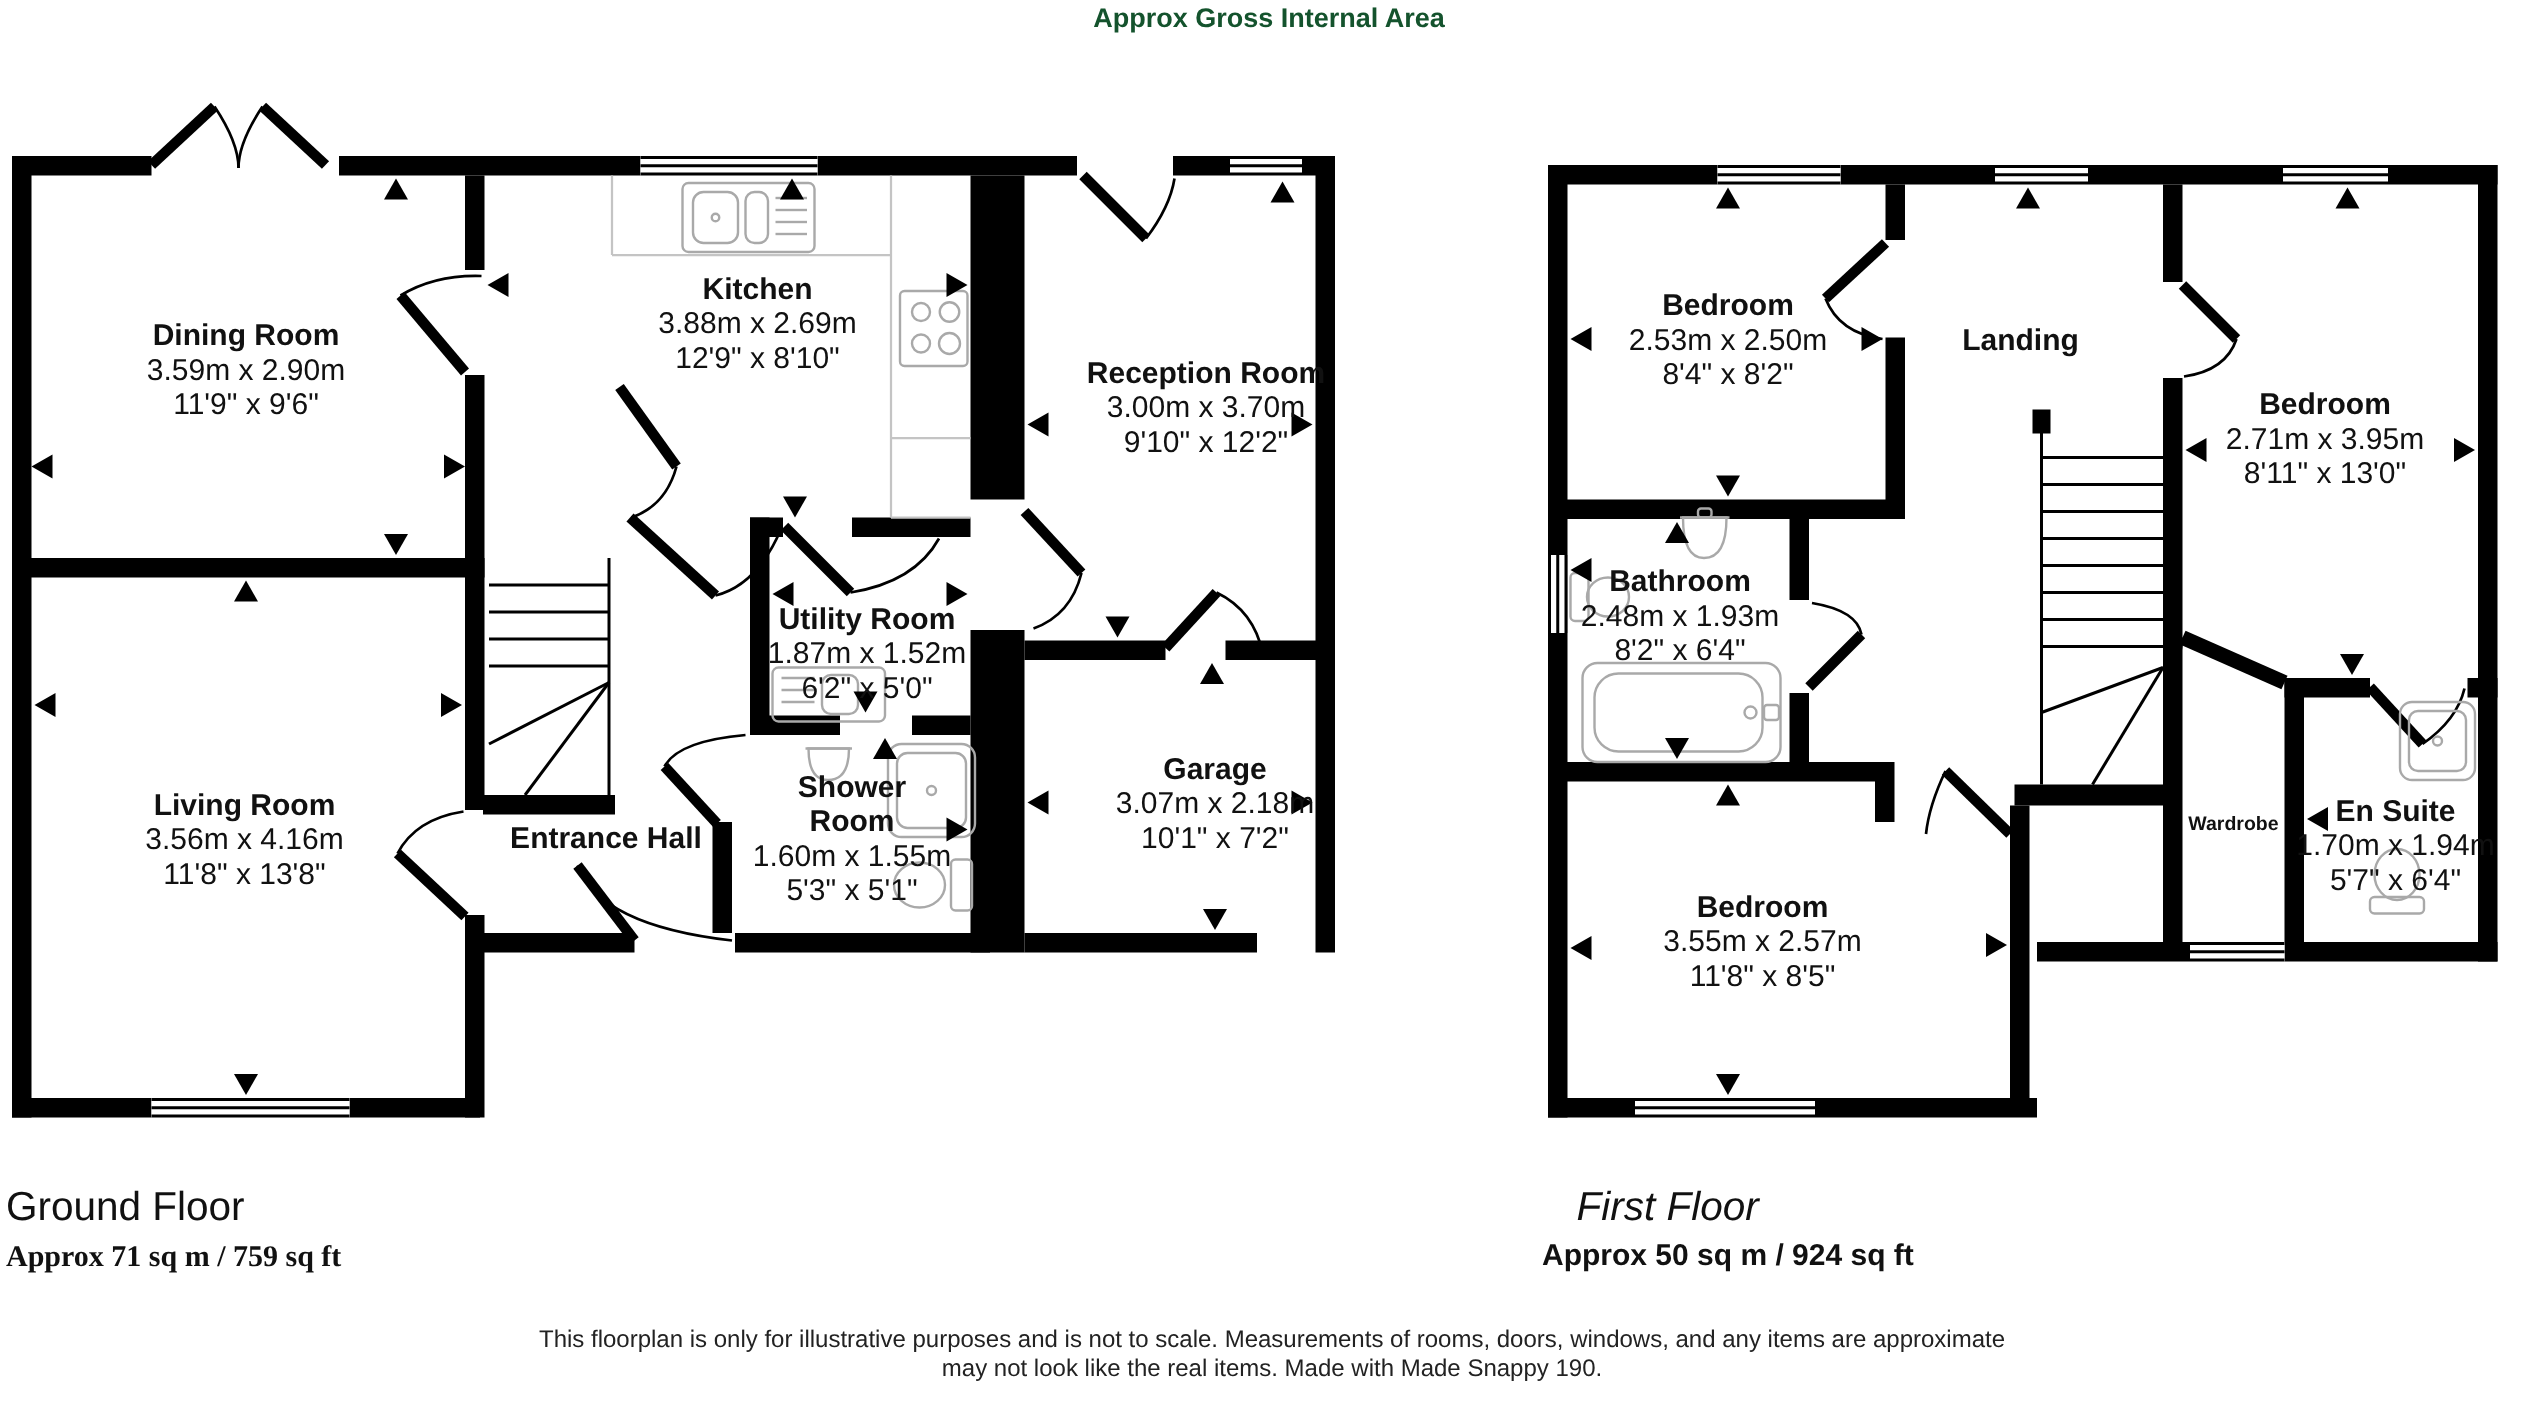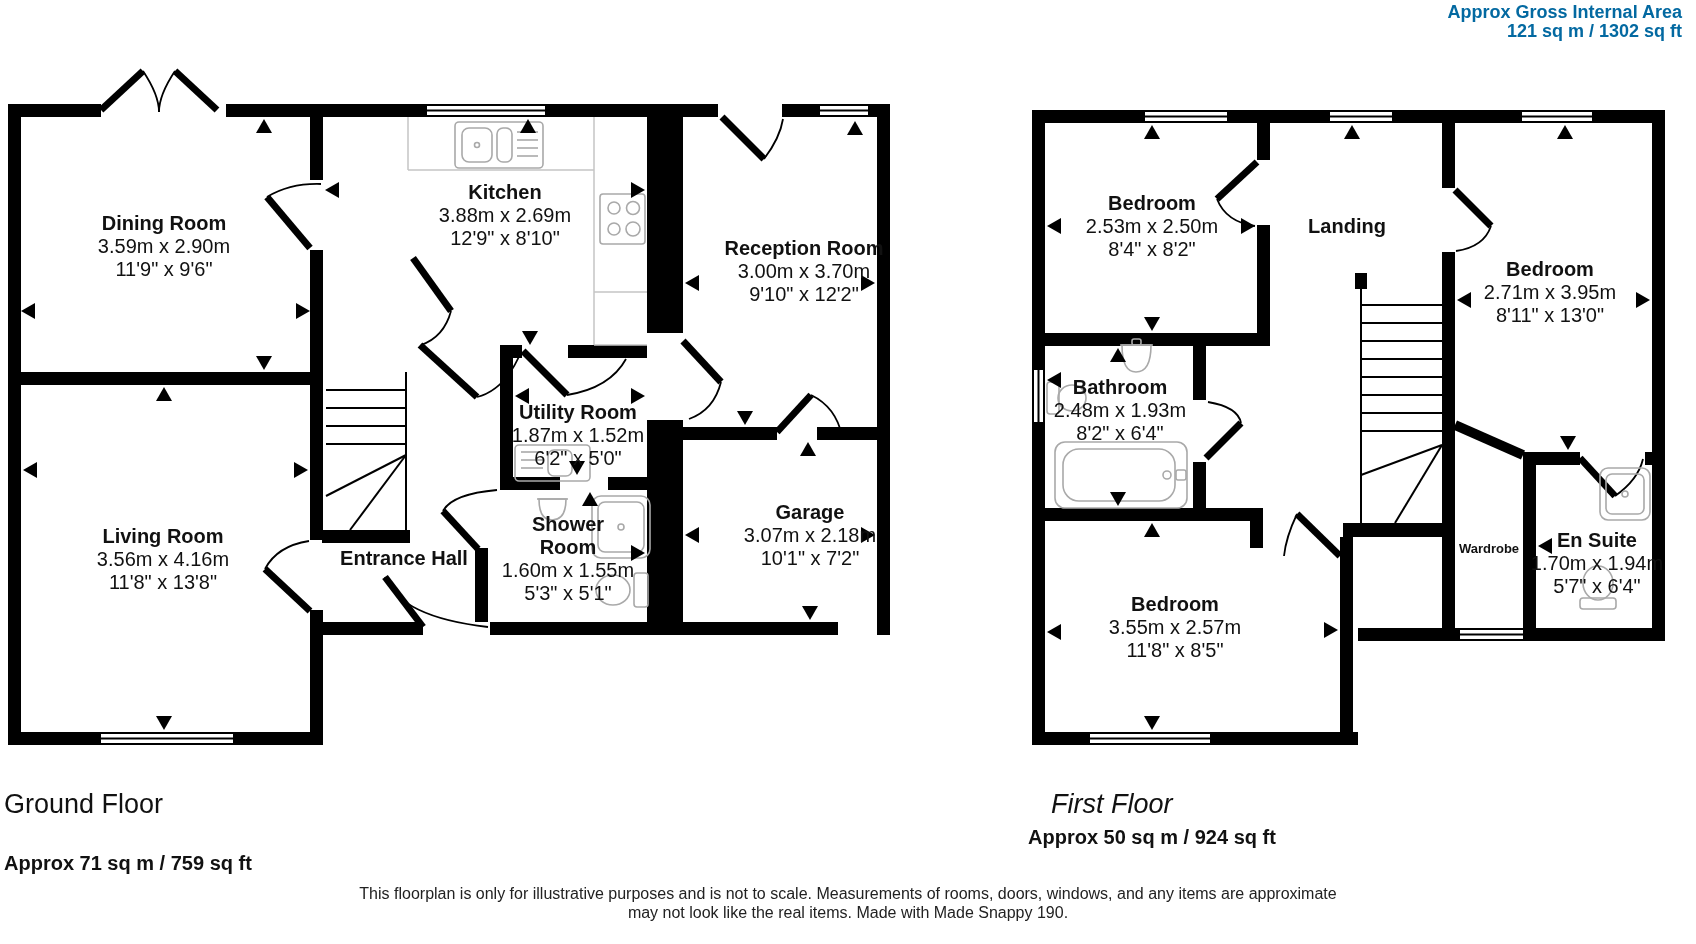--- a/index.html
+++ b/index.html
@@ -1,23 +1,23 @@
 <!DOCTYPE html>
 <html><head>
 <meta charset="utf-8">
 <style>
   html,body{margin:0;padding:0;background:#fff;}
   .canvas{position:relative;width:1696px;height:944px;background:#fff;overflow:hidden;
           font-family:"Liberation Sans",sans-serif;color:#111;}
-  .title{position:absolute;top:3px;left:0;right:14px;text-align:right;
-         font-weight:bold;font-size:18px;line-height:19px;color:#0369a1;}
+  .title{position:absolute;top:3px;left:0;right:4px;text-align:center;
+         font-weight:bold;font-size:18px;line-height:19px;color:#14532d;}
   .floor-label{position:absolute;font-size:27px;color:#111;}
   .floor-area{position:absolute;font-size:20px;font-weight:bold;color:#111;}
   .gf-label{left:4px;top:789px;text-align:right;}
-  .gf-area{left:4px;top:852px;}
+  .gf-area{left:4px;top:827px;font-family:Liberation Serif, serif;}
   .ff-label{left:1051px;top:789px;font-style:italic;}
   .ff-area{left:1028px;top:826px;}
   .disclaimer{position:absolute;top:884px;left:0;right:0;text-align:center;
               font-size:16px;line-height:19px;color:#222;}
   svg{position:absolute;left:0;top:0;}
   .wall{fill:#000;}
   .win{fill:#fff;}
   .winline{stroke:#000;stroke-width:2;}
   .leaf{stroke:#000;stroke-width:7;}
   .arc{stroke:#000;stroke-width:1.8;fill:none;}
@@ -30,21 +30,20 @@
   .lbl{font:bold 20px "Liberation Sans",sans-serif;text-anchor:middle;fill:#111;}
   .sm{font:bold 13px "Liberation Sans",sans-serif;text-anchor:middle;fill:#111;}
 </style>
 </head>
 <body>
 
 <div class="canvas">
 
   <div class="title">
     <div>Approx Gross Internal Area</div>
-    <div>121 sq m / 1302 sq ft</div>
   </div>
 
   <svg width="1696" height="944" viewBox="0 0 1696 944">
 
     <g>
 
       <g>
 
         <rect class="wall" x="8" y="104" width="93" height="13"></rect>
         <rect class="wall" x="226" y="104" width="201" height="13"></rect>

